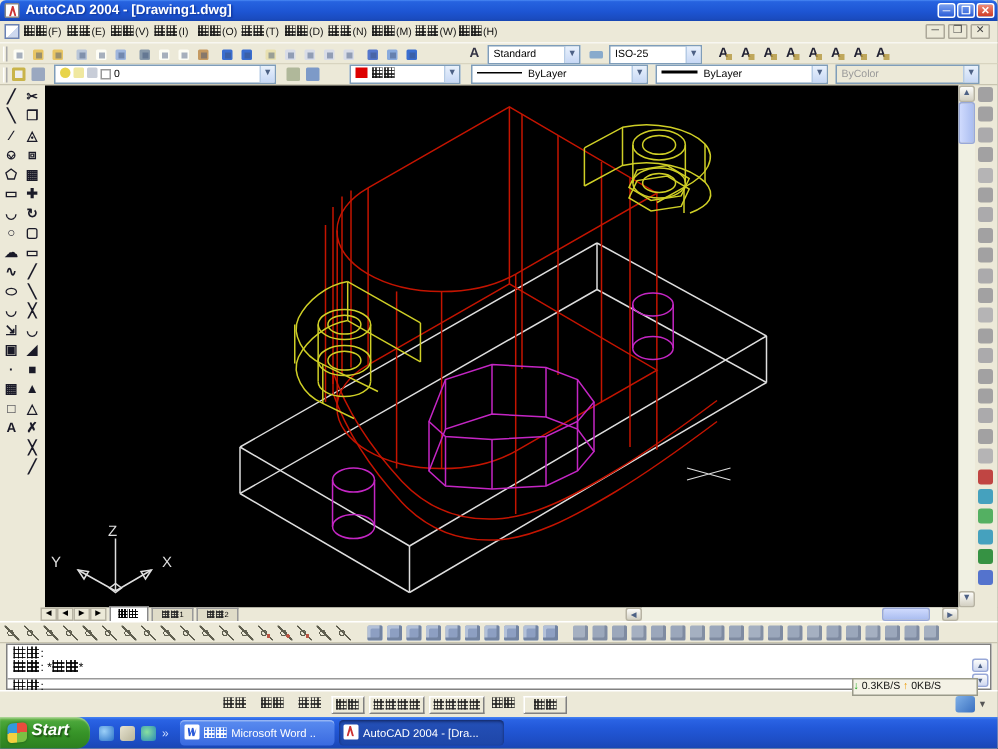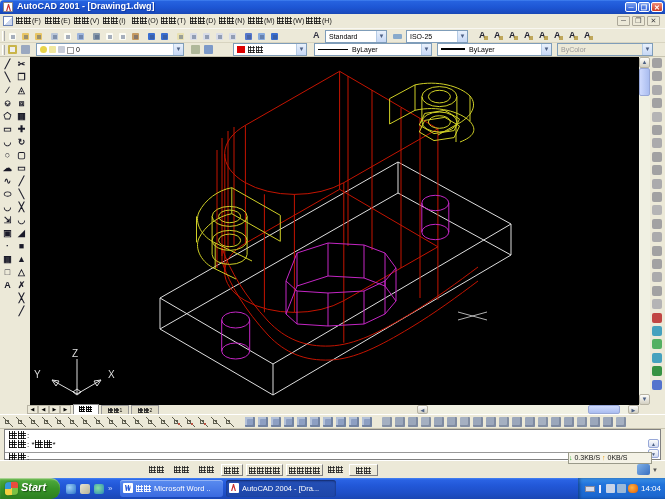--- a/index.html
+++ b/index.html
@@ -7,21 +7,21 @@
 .ic{position:absolute;width:11px;height:11px;}
 .dd{position:absolute;height:13px;background:#fff;border:1px solid #7f9db9;font-size:7px;line-height:11px;color:#000;padding-left:3px;}
 .dd .ar{position:absolute;right:0;top:0;width:10px;height:11px;background:linear-gradient(180deg,#e9f1fc,#c7d8f5);border-left:1px solid #b5cbe5;color:#4d6185;font-size:6px;text-align:center;line-height:11px;}
 .tbtn{position:absolute;height:12px;font-size:7px;line-height:12px;text-align:center;color:#222;}
 </style></head><body>
 
 <div class="abs" style="left:0;top:0;width:665px;height:14px;background:linear-gradient(180deg,#4a8af4 0%,#2663e0 8%,#1d55d3 55%,#1a4bbf 90%,#1746b2 100%);border-radius:4px 4px 0 0;">
 <div class="abs" style="left:3px;top:2px;width:10px;height:10px;background:#fff;border:1px solid #888;border-radius:1px;">
       <div class="abs" style="left:2px;top:1px;width:5px;height:7px;background:#c33;clip-path:polygon(40% 0,60% 0,100% 100%,75% 100%,50% 40%,25% 100%,0 100%);"></div>
     </div>
-<div class="abs" style="left:17px;top:1px;font-size:9px;font-weight:bold;color:#fff;text-shadow:1px 1px 1px #1038a0;">AutoCAD 2001 - [Drawing1.dwg]</div>
+<div class="abs" style="left:17px;top:1px;font-size:9px;font-weight:bold;color:#fff;text-shadow:1px 1px 1px #1038a0;">AutoCAD 2004 - [Drawing1.dwg]</div>
 <div class="abs" style="left:625px;top:2px;width:12px;height:10px;background:linear-gradient(180deg,#7ba1ef,#2a5cd7);border:1px solid #fff;border-radius:2px;color:#fff;font-size:7px;line-height:9px;text-align:center;font-weight:bold;">─</div>
 <div class="abs" style="left:638px;top:2px;width:12px;height:10px;background:linear-gradient(180deg,#7ba1ef,#2a5cd7);border:1px solid #fff;border-radius:2px;color:#fff;font-size:7px;line-height:9px;text-align:center;font-weight:bold;">❐</div>
 <div class="abs" style="left:651px;top:2px;width:12px;height:10px;background:linear-gradient(180deg,#ee8c7a,#ce3a23);border:1px solid #fff;border-radius:2px;color:#fff;font-size:7px;line-height:9px;text-align:center;font-weight:bold;">✕</div>
 </div>
 <div class="abs" style="left:0;top:14px;width:665px;height:14px;background:#ece9d8;">
 <div class="abs" style="left:3px;top:2px;width:10px;height:10px;background:linear-gradient(135deg,#fff 55%,#cdd8ef 55%);border:1px solid #6a82b5;"></div>
 <div class="abs" style="left:16px;top:3px;font-size:7px;color:#111;"><span class="cj" style="width:7px;height:7px;background-image:repeating-linear-gradient(0deg,rgba(20,20,20,.8) 0 1px,transparent 1px 2.33px),repeating-linear-gradient(90deg,rgba(20,20,20,.8) 0 1px,transparent 1px 2.33px);"></span><span class="cj" style="width:7px;height:7px;background-image:repeating-linear-gradient(0deg,rgba(20,20,20,.8) 0 1px,transparent 1px 2.33px),repeating-linear-gradient(90deg,rgba(20,20,20,.8) 0 1px,transparent 1px 2.33px);"></span><span style="font-size:7px">(F)</span></div>
 <div class="abs" style="left:45px;top:3px;font-size:7px;color:#111;"><span class="cj" style="width:7px;height:7px;background-image:repeating-linear-gradient(0deg,rgba(20,20,20,.8) 0 1px,transparent 1px 2.33px),repeating-linear-gradient(90deg,rgba(20,20,20,.8) 0 1px,transparent 1px 2.33px);"></span><span class="cj" style="width:7px;height:7px;background-image:repeating-linear-gradient(0deg,rgba(20,20,20,.8) 0 1px,transparent 1px 2.33px),repeating-linear-gradient(90deg,rgba(20,20,20,.8) 0 1px,transparent 1px 2.33px);"></span><span style="font-size:7px">(E)</span></div>
 <div class="abs" style="left:74px;top:3px;font-size:7px;color:#111;"><span class="cj" style="width:7px;height:7px;background-image:repeating-linear-gradient(0deg,rgba(20,20,20,.8) 0 1px,transparent 1px 2.33px),repeating-linear-gradient(90deg,rgba(20,20,20,.8) 0 1px,transparent 1px 2.33px);"></span><span class="cj" style="width:7px;height:7px;background-image:repeating-linear-gradient(0deg,rgba(20,20,20,.8) 0 1px,transparent 1px 2.33px),repeating-linear-gradient(90deg,rgba(20,20,20,.8) 0 1px,transparent 1px 2.33px);"></span><span style="font-size:7px">(V)</span></div>
 <div class="abs" style="left:103px;top:3px;font-size:7px;color:#111;"><span class="cj" style="width:7px;height:7px;background-image:repeating-linear-gradient(0deg,rgba(20,20,20,.8) 0 1px,transparent 1px 2.33px),repeating-linear-gradient(90deg,rgba(20,20,20,.8) 0 1px,transparent 1px 2.33px);"></span><span class="cj" style="width:7px;height:7px;background-image:repeating-linear-gradient(0deg,rgba(20,20,20,.8) 0 1px,transparent 1px 2.33px),repeating-linear-gradient(90deg,rgba(20,20,20,.8) 0 1px,transparent 1px 2.33px);"></span><span style="font-size:7px">(I)</span></div>
@@ -448,20 +448,12 @@
         <div class="abs" style="left:2px;top:2px;width:6px;height:6px;background:#2a5ad8;clip-path:polygon(0 0,20% 0,35% 60%,50% 0,65% 0,80% 60%,100% 0, 100% 20%,75% 100%,55% 100%,45% 45%,30% 100%,15% 100%);"></div>
       </div>
 <div class="abs" style="left:16px;top:4px;font-size:7.5px;color:#fff;white-space:nowrap;"><span class="cj" style="width:7px;height:7px;background-image:repeating-linear-gradient(0deg,rgba(255,255,255,.9) 0 1px,transparent 1px 2.33px),repeating-linear-gradient(90deg,rgba(255,255,255,.9) 0 1px,transparent 1px 2.33px);"></span><span class="cj" style="width:7px;height:7px;background-image:repeating-linear-gradient(0deg,rgba(255,255,255,.9) 0 1px,transparent 1px 2.33px),repeating-linear-gradient(90deg,rgba(255,255,255,.9) 0 1px,transparent 1px 2.33px);"></span> Microsoft Word ..</div>
 </div>
 <div class="abs" style="left:226px;top:2px;width:110px;height:17px;background:linear-gradient(180deg,#2450b8,#1e46a8);border-radius:3px;box-shadow:inset 0 1px 2px rgba(0,0,20,.5);">
 <div class="abs" style="left:3px;top:3px;width:10px;height:10px;background:#fff;border-radius:1px;">
         <div class="abs" style="left:2px;top:1px;width:5px;height:7px;background:#c33;clip-path:polygon(40% 0,60% 0,100% 100%,75% 100%,50% 40%,25% 100%,0 100%);"></div>
       </div>
 <div class="abs" style="left:16px;top:4px;font-size:7.5px;color:#fff;white-space:nowrap;">AutoCAD 2004 - [Dra...</div>
 </div>
-<div class="abs" style="left:578px;top:0;width:87px;height:21px;background:linear-gradient(180deg,#3a92e8 0%,#2274dc 30%,#1a64cc 100%);box-shadow:inset 2px 0 3px rgba(0,0,30,.35);">
-<div class="abs" style="left:7px;top:8px;width:10px;height:6px;background:#d8dce8;border:1px solid #889;"></div>
-<div class="abs" style="left:21px;top:7px;width:2px;height:8px;background:#eef;"></div>
-<div class="abs" style="left:28px;top:6px;width:9px;height:9px;background:#c8d4e8;border-radius:1px;"></div>
-<div class="abs" style="left:39px;top:6px;width:9px;height:9px;background:#9ab8d8;border-radius:1px;"></div>
-<div class="abs" style="left:50px;top:6px;width:10px;height:9px;background:radial-gradient(circle at 40% 40%,#ffb347,#e05a00);border-radius:4px;"></div>
-<div class="abs" style="left:63px;top:6px;font-size:8px;color:#fff;">14:04</div>
-</div>
 </div>
 </body></html>

